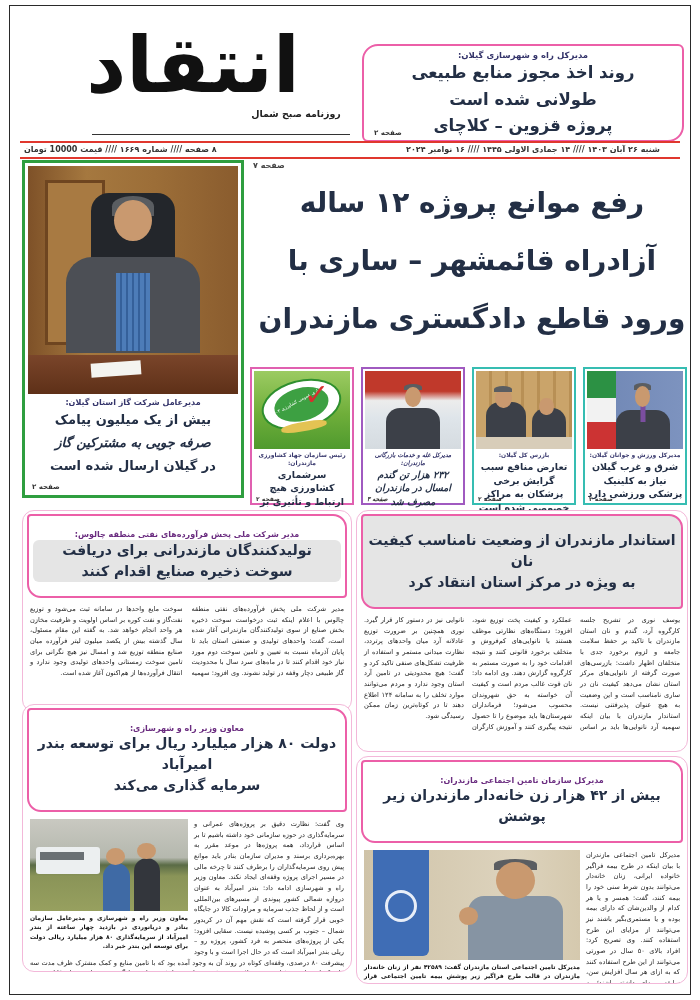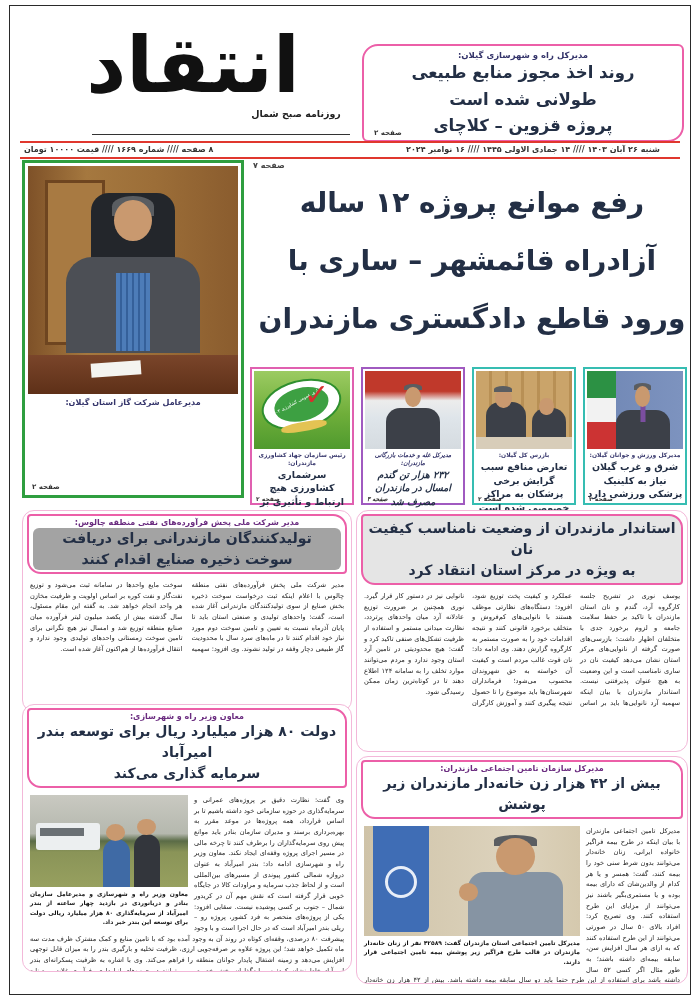--- a/index.html
+++ b/index.html
@@ -43,30 +43,30 @@
          position:relative;direction:rtl;}
   .brief.b0{border-color:#e060b0;} .brief.b1{border-color:#a05ac0;font-style:italic;}
   .brief .bphoto{margin:2px;height:78px;position:relative;overflow:hidden;}
   .brief .bkick{font-size:6px;font-weight:bold;color:#35356b;text-align:center;line-height:1.3;}
   .brief .bhl{font-size:9.5px;font-weight:bold;color:#232f45;text-align:center;line-height:1.45;padding:1px 2px;}
   .brief .bpref{position:absolute;left:4px;bottom:1px;font-size:6px;font-weight:bold;color:#333;}
 
   
   .story{border:1px solid #f3b8d9;border-radius:12px;box-sizing:border-box;background:#fff;overflow:hidden;}
   .hlbox{border:2px solid #ec5fa8;border-radius:4px 14px 4px 14px;margin:3px 4px;text-align:center;
-         padding:2px 4px;position:relative;}
+         padding:14px 4px;position:relative;}
   .hlbox .kick{font-size:8px;font-weight:bold;color:#6b2d80;}
   .hlbox .line{font-size:14px;font-weight:bold;color:#232f45;line-height:1.5;}
   .body-txt{font-size:6.6px;line-height:1.62;color:#222;text-align:justify;padding:3px 7px;
             overflow:hidden;}
   .cols2{column-count:2;column-gap:9px;height:116px;}
   .cols3{column-count:3;column-gap:8px;height:168px;}
   .mid-left-st{left:22px;top:510px;width:330px;height:202px;}
   .mid-right-st{left:356px;top:510px;width:332px;height:242px;}
-  .green-hl{background:#a3a3a3;border-radius:6px;margin-top:1px;}
+  .green-hl{background:#e5e5e5;border-radius:6px;margin-top:1px;}
   .cyan-box{background:#e5e5e5;}
   .bot-left-st{left:22px;top:704px;width:330px;height:268px;}
   .bot-right-st{left:356px;top:756px;width:332px;height:228px;}
   .flow-body{font-size:6.6px;line-height:1.62;color:#222;text-align:justify;padding:4px 7px;overflow:hidden;}
   .bl-flow{height:198px;} .br-flow{height:168px;}
   .photo-float{float:left;margin:0 6px 2px 0;}
   .caption{font-size:6px;line-height:1.55;color:#111;text-align:justify;margin-top:2px;font-weight:bold;}
 
   
   .ph{position:relative;overflow:hidden;}
@@ -119,21 +119,21 @@
 
 <div class="abs topbox rtl">
   <div class="kick">مدیرکل راه و شهرسازی گیلان:</div>
   <div class="hl">روند اخذ مجوز منابع طبیعی</div>
   <div class="hl">طولانی شده است</div>
   <div class="hl">پروژه قزوین – کلاچای</div>
   <div class="pref">صفحه ۲</div>
 </div>
 
 <div class="abs rule" style="top:141px;"></div>
-<div class="abs infoline rtl" style="left:24px;width:300px;text-align:left;">۸ صفحه //// شماره ۱۶۶۹ //// قیمت ۱۰۰۰۰ تومان</div>
+<div class="abs infoline rtl" style="left:24px;width:300px;text-align:left;">۸ صفحه //// شماره ۱۶۶۹ //// قیمت 10000 تومان</div>
 <div class="abs infoline rtl" style="left:380px;width:306px;text-align:center;">شنبه ۲۶ آبان ۱۴۰۳ //// ۱۴ جمادی الاولی ۱۴۴۵ //// ۱۶ نوامبر ۲۰۲۴</div>
 <div class="abs rule" style="top:157px;"></div>
 <div class="abs pageref7 rtl">صفحه ۷</div>
 
 <div class="abs lead rtl">
   <div>رفع موانع پروژه ۱۲ ساله</div>
   <div>آزادراه قائمشهر – ساری با</div>
   <div>ورود قاطع دادگستری مازندران</div>
 </div>
 
@@ -143,20 +143,25 @@
       <div class="door-panel"></div>
       <div class="chair"></div>
       <div class="hair" style="left:40%;top:13%;width:20%;height:9%;"></div>
       <div class="man-head" style="left:41%;top:15%;width:18%;height:18%;"></div>
       <div class="lead-suit"></div>
       <div class="lead-shirt2"></div>
       <div class="desk"></div>
       <div class="paper"></div>
     </div>
     <div class="rtl gas-kick">مدیرعامل شرکت گاز استان گیلان:</div>
+    <div class="rtl gas-lines">
+      <div>بیش از یک میلیون پیامک</div>
+      <div>صرفه جویی به مشترکین گاز</div>
+      <div>در گیلان ارسال شده است</div>
+    </div>
     <div class="gas-pref rtl">صفحه ۲</div>
   </div>
 </div>
 
 <div class="abs briefs">
 
   <div class="brief b0">
     <div class="bphoto b0-ph ph">
       <div class="agri-ellipse">
         <div class="agri-inner"></div>

